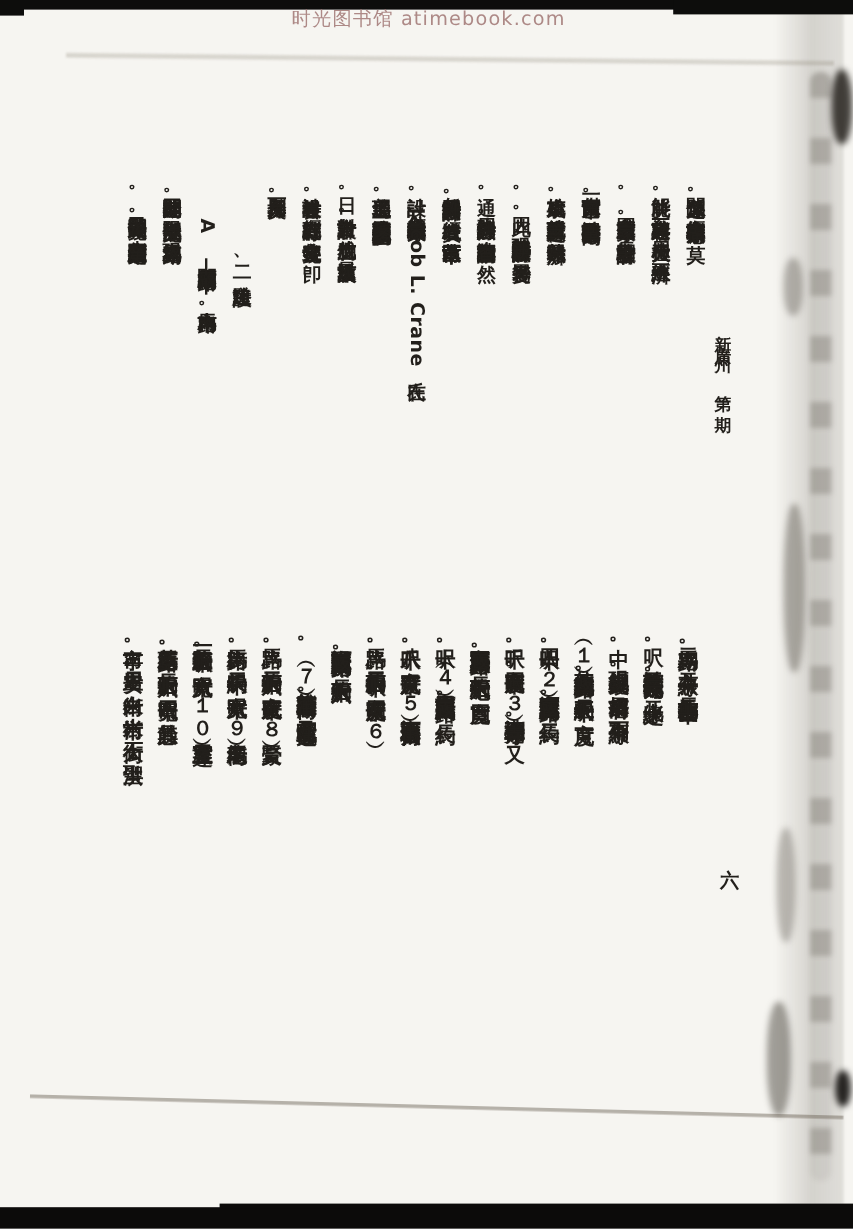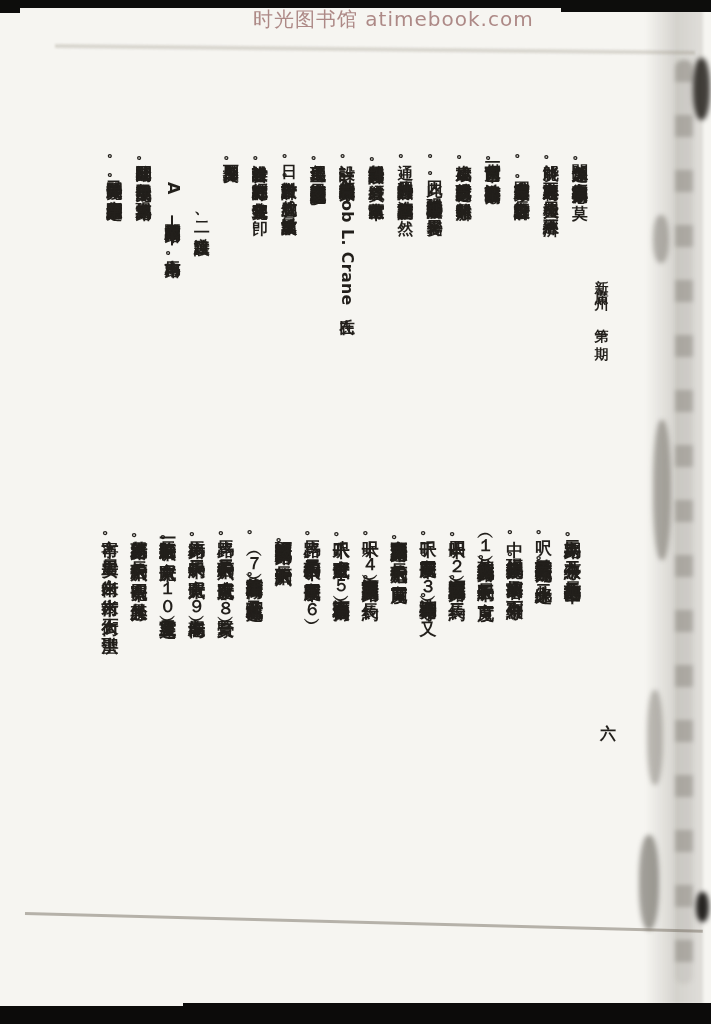--- a/index.html
+++ b/index.html
@@ -37,22 +37,22 @@
   .crease-top {
     left:55px; top:44px; width:640px; height:4px;
     background:rgba(140,133,120,0.28); transform:rotate(0.6deg); filter:blur(1px);
   }
   .crease-bottom {
     left:25px; top:912px; width:678px; height:2.5px;
     background:rgba(110,103,90,0.48); transform:rotate(1.5deg); filter:blur(0.5px);
   }
   
   .watermark {
-    position:absolute; top:6px; left:253px;
-    font-size:20px; letter-spacing:1px; font-weight:400;
+    position:absolute; top:6px; left:243px;
+    font-size:16px; letter-spacing:1px; font-weight:400;
     color:rgba(160,118,115,0.85); white-space:nowrap;
   }
   
   .vtext {
     writing-mode:vertical-rl; text-orientation:mixed;
     color:#221f1b; font-weight:700; white-space:nowrap;
   }
   .journal-title {
     position:absolute; top:268px; right:100px; height:160px;
     font-size:14px; letter-spacing:9px;

